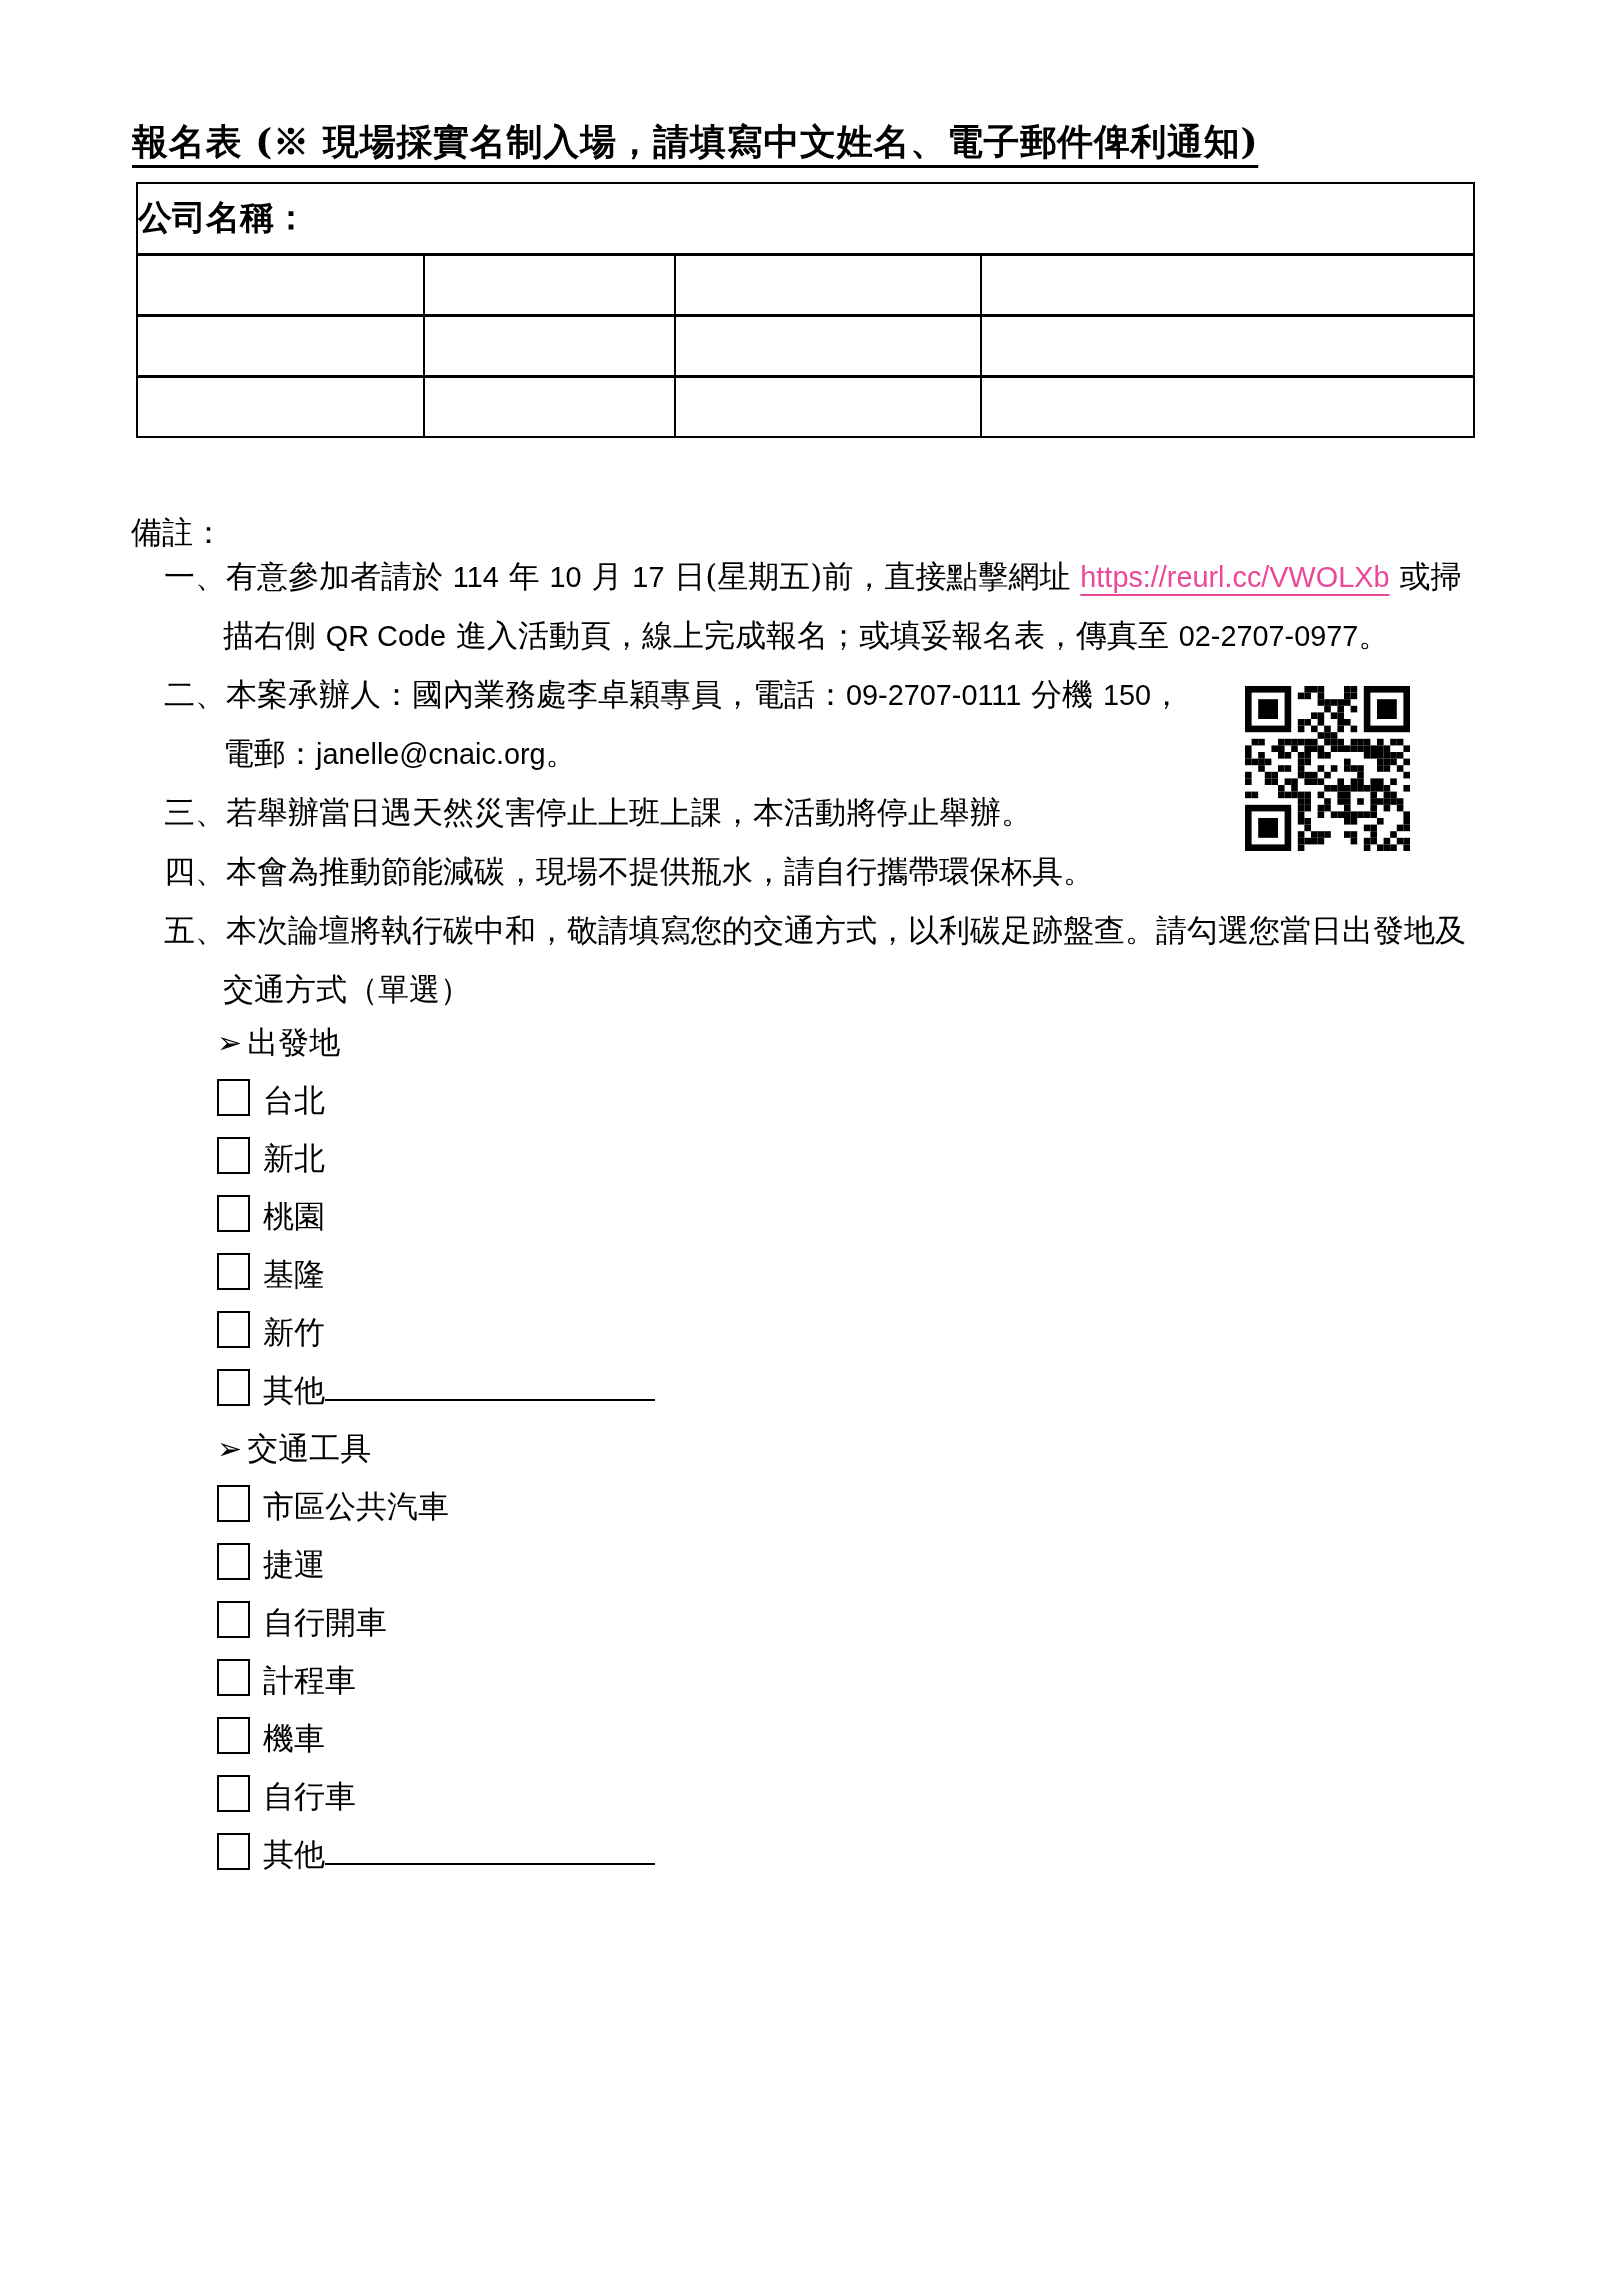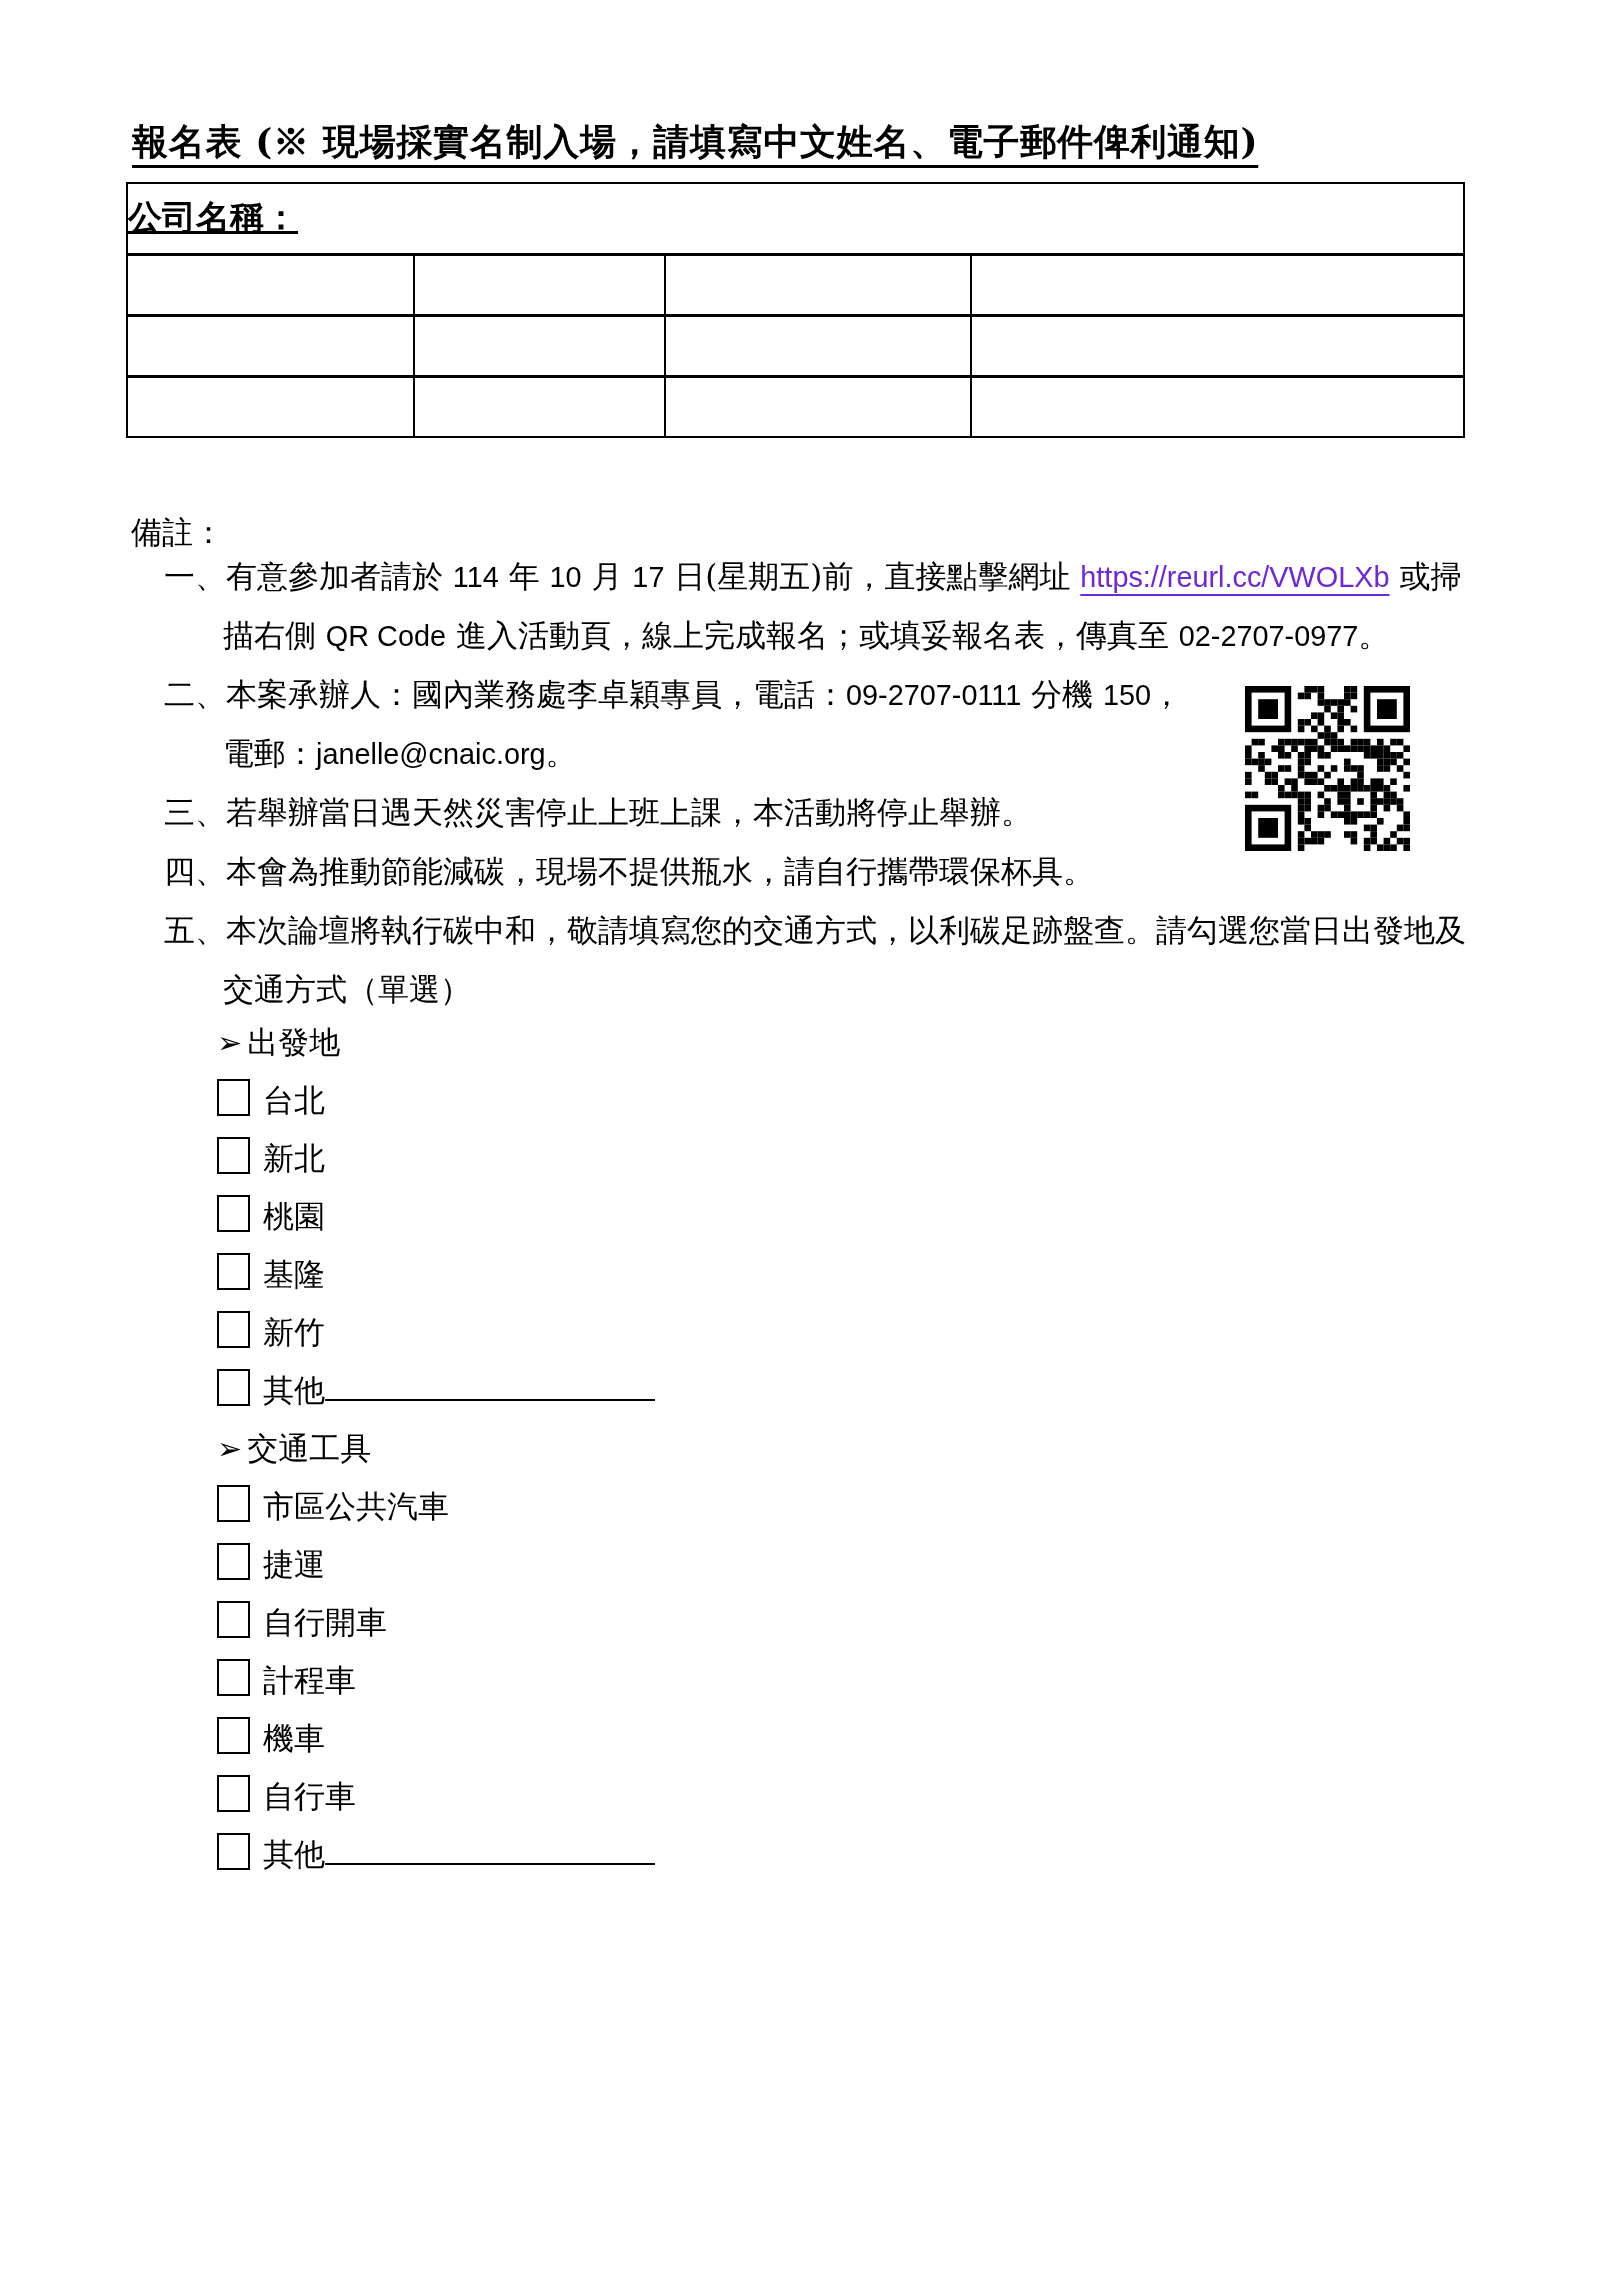--- a/index.html
+++ b/index.html
@@ -6,38 +6,38 @@
   .page {
     position:relative; width:1623px; height:2295px; background:#ffffff;
     color:#000; font-family:"DejaVu Serif","Liberation Serif",serif; overflow:hidden;
   }
   .title {
     position:absolute; left:132px; top:118px; margin:0;
     font-size:36px; font-weight:700; letter-spacing:0.7px; white-space:nowrap;
     text-decoration:underline; text-decoration-thickness:3.3px; text-underline-offset:10.5px;
   }
   .reg-table {
-    position:absolute; left:126px; top:182px; width:1338px;
-    border-collapse:collapse; table-layout:fixed;text-decoration:underline;
+    position:absolute; left:136px; top:182px; width:1338px;
+    border-collapse:collapse; table-layout:fixed;
   }
   .reg-table td, .reg-table th { border:2px solid #000; padding:0; }
   .company-cell {
     height:69px; font-size:34px; font-weight:700; text-align:left;
     padding-left:25px; border-bottom-width:3.9px !important;
   }
   .company-blank { display:inline-block; width:982px; height:46px; vertical-align:middle; }
   .header-cell { height:64px; font-size:31px; font-weight:400; text-align:center; border-bottom-width:3.9px !important; }
   .data-cell { height:58px; border-top-width:3.3px !important; }
   .notes-heading { position:absolute; left:131px; top:512px; font-size:31px; }
   .notes { position:absolute; left:164px; top:547px; font-size:31px; }
   .note-line { height:59px; line-height:59px; white-space:nowrap; }
   .note-line.indent { padding-left:59px; }
   .latin { font-family:"Liberation Sans","DejaVu Sans",sans-serif; font-size:0.93em; }
   .link {
-    font-family:"Liberation Sans","DejaVu Sans",sans-serif; font-size:0.93em; color:#6d28d9;
+    font-family:"Liberation Sans","DejaVu Sans",sans-serif; font-size:0.93em; color:#ec4899;
     text-decoration:underline; text-decoration-thickness:2px; text-underline-offset:6.5px;
   }
   .survey { position:absolute; left:217px; top:1013px; font-size:31px; }
   .survey-row { height:58px; line-height:58px; white-space:nowrap; }
   .arrow-icon { font-family:"DejaVu Sans",sans-serif; font-size:30px; margin-right:5.2px; }
   .checkbox {
     display:inline-block; width:29px; height:33px; border:2.6px solid #000;
     vertical-align:-5.2px; margin-right:13px; background:#fff;
   }
   .write-in-line { display:inline-block; width:330px; height:5.2px; border-bottom:2.6px solid #000; }

